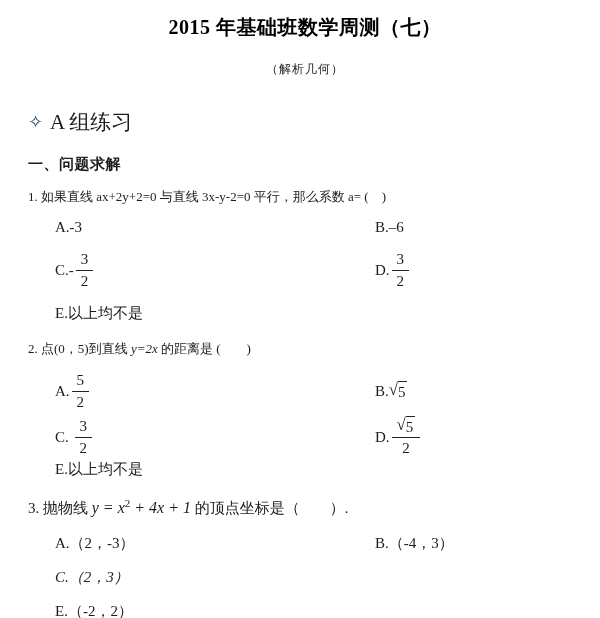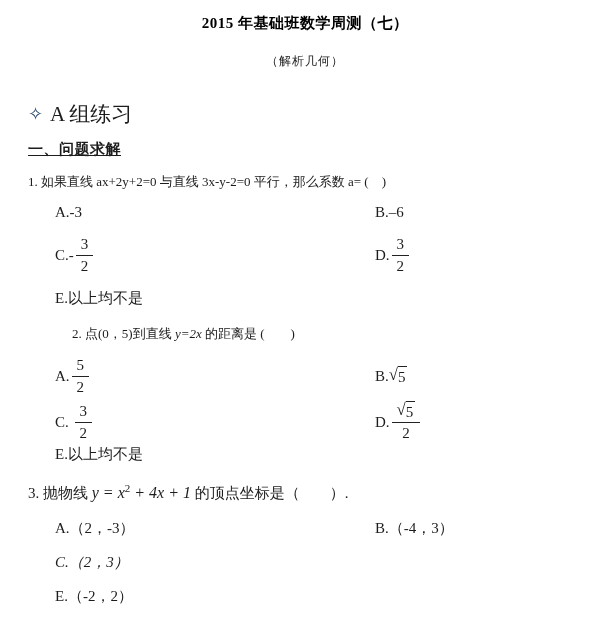--- a/index.html
+++ b/index.html
@@ -2,28 +2,28 @@
 <html><head>
 <meta charset="utf-8">
 <style>
   html,body { margin:0; padding:0; }
   body {
     width:600px; height:618px; background:#ffffff; overflow:hidden;
     font-family:"Liberation Serif","DejaVu Serif",serif; color:#1c1c1c;
   }
   .page { padding:8px 18px 0 28px; }
 
-  .title { text-align:center; font-size:15px; font-weight:bold; color:#000;
+  .title { text-align:center; font-size:20px; font-weight:bold; color:#000;
            margin:6px 0 0 0; letter-spacing:0.5px; }
   .subtitle { text-align:center; font-size:12px; margin-top:20px; letter-spacing:1px; }
 
   .section-heading { font-size:21px; margin-top:30px; display:flex; align-items:center; }
   .diamond { color:#17375e; font-size:18px; margin-right:7px; line-height:1; }
 
-  .part-heading { font-size:15px; font-weight:bold; margin-top:12px; letter-spacing:0.5px;text-decoration:underline; }
+  .part-heading { font-size:15px; font-weight:bold; margin-top:19px; letter-spacing:0.5px; }
 
   .stem { font-size:13px; margin-top:14px; }
   .math { font-style:italic; font-family:"Liberation Serif","DejaVu Serif",serif; }
   .math sup { font-size:11px; font-style:normal; }
 
   .opts { margin-left:27px; }
   .opt-row { display:grid; grid-template-columns:320px 1fr; align-items:center;text-align:center; }
   .opt { font-size:15px; display:flex; align-items:center; }
   .row-gap-sm { margin-top:13px; }
   .row-gap-md { margin-top:10px; }
@@ -81,21 +81,21 @@
           </span>
         </div>
       </div>
       <div class="opt-row row-gap-md">
         <div class="opt">E.以上均不是</div>
       </div>
     </div>
   </div>
 
   <div>
-    <div class="stem" style="margin-top:17px;margin-left:44px;">
+    <div class="stem" style="margin-top:17px;">
       <span>2.  点(0，5)到直线 </span><span class="math">y=2x</span><span> 的距离是 (　　)</span>
     </div>
     <div class="opts">
       <div class="opt-row row-gap-md q2-row">
         <div class="opt">
           <span>A.</span>
           <span class="frac">
             <span class="num">5</span>
             <span class="den">2</span>
           </span>

